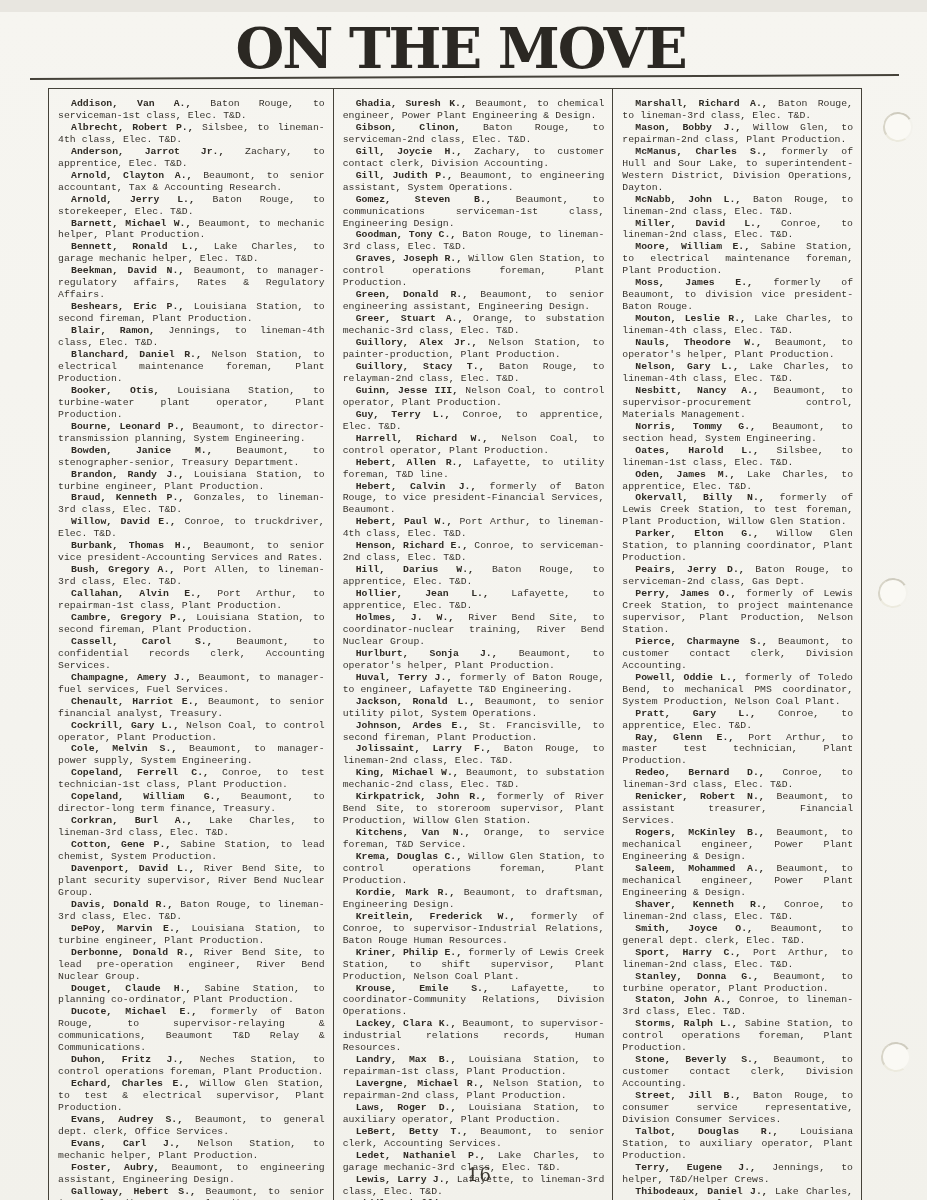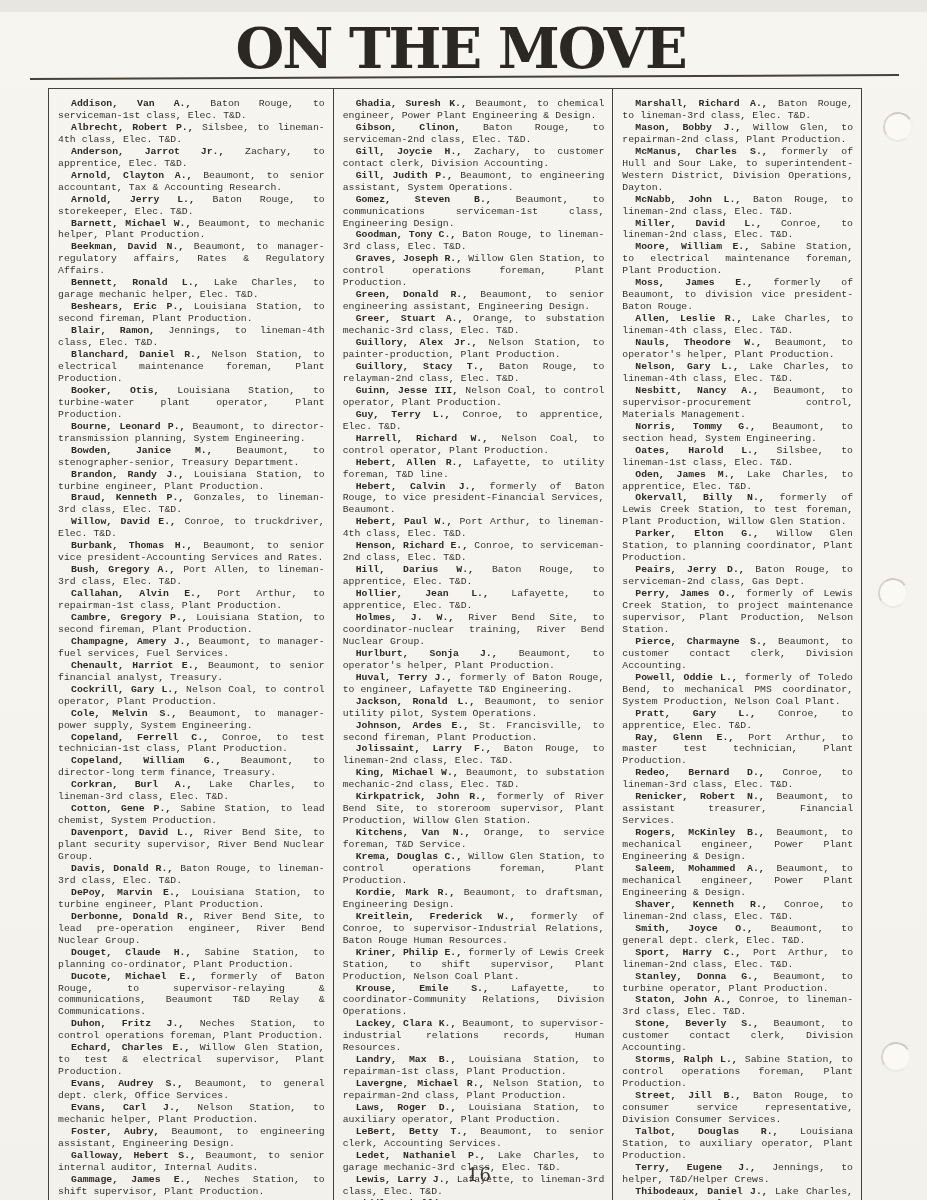--- a/index.html
+++ b/index.html
@@ -62,35 +62,36 @@
   </header>
 
   <main class="content-box">
     <section class="col col-1">
         <p class="entry"><b>Addison, Van A.,</b><span> Baton Rouge, to serviceman-1st class, Elec. T&amp;D.</span></p>
         <p class="entry"><b>Albrecht, Robert P.,</b><span> Silsbee, to lineman-4th class, Elec. T&amp;D.</span></p>
         <p class="entry"><b>Anderson, Jarrot Jr.,</b><span> Zachary, to apprentice, Elec. T&amp;D.</span></p>
         <p class="entry"><b>Arnold, Clayton A.,</b><span> Beaumont, to senior accountant, Tax &amp; Accounting Research.</span></p>
         <p class="entry"><b>Arnold, Jerry L.,</b><span> Baton Rouge, to storekeeper, Elec. T&amp;D.</span></p>
         <p class="entry"><b>Barnett, Michael W.,</b><span> Beaumont, to mechanic helper, Plant Production.</span></p>
+        <p class="entry"><b>Bennett, Ronald L.,</b><span> Lake Charles, to garage mechanic helper, Elec. T&amp;D.</span></p>
         <p class="entry"><b>Beekman, David N.,</b><span> Beaumont, to manager-regulatory affairs, Rates &amp; Regulatory Affairs.</span></p>
-        <p class="entry"><b>Bennett, Ronald L.,</b><span> Lake Charles, to garage mechanic helper, Elec. T&amp;D.</span></p>
         <p class="entry"><b>Beshears, Eric P.,</b><span> Louisiana Station, to second fireman, Plant Production.</span></p>
         <p class="entry"><b>Blair, Ramon,</b><span> Jennings, to lineman-4th class, Elec. T&amp;D.</span></p>
         <p class="entry"><b>Blanchard, Daniel R.,</b><span> Nelson Station, to electrical maintenance foreman, Plant Production.</span></p>
         <p class="entry"><b>Booker, Otis,</b><span> Louisiana Station, to turbine-water plant operator, Plant Production.</span></p>
         <p class="entry"><b>Bourne, Leonard P.,</b><span> Beaumont, to director-transmission planning, System Engineering.</span></p>
         <p class="entry"><b>Bowden, Janice M.,</b><span> Beaumont, to stenographer-senior, Treasury Department.</span></p>
         <p class="entry"><b>Brandon, Randy J.,</b><span> Louisiana Station, to turbine engineer, Plant Production.</span></p>
         <p class="entry"><b>Braud, Kenneth P.,</b><span> Gonzales, to lineman-3rd class, Elec. T&amp;D.</span></p>
         <p class="entry"><b>Willow, David E.,</b><span> Conroe, to truckdriver, Elec. T&amp;D.</span></p>
         <p class="entry"><b>Burbank, Thomas H.,</b><span> Beaumont, to senior vice president-Accounting Services and Rates.</span></p>
         <p class="entry"><b>Bush, Gregory A.,</b><span> Port Allen, to lineman-3rd class, Elec. T&amp;D.</span></p>
         <p class="entry"><b>Callahan, Alvin E.,</b><span> Port Arthur, to repairman-1st class, Plant Production.</span></p>
         <p class="entry"><b>Cambre, Gregory P.,</b><span> Louisiana Station, to second fireman, Plant Production.</span></p>
+        <p class="entry"><b>Cassell, Carol S.,</b><span> Beaumont, to confidential records clerk, Accounting Services.</span></p>
         <p class="entry"><b>Champagne, Amery J.,</b><span> Beaumont, to manager-fuel services, Fuel Services.</span></p>
         <p class="entry"><b>Chenault, Harriot E.,</b><span> Beaumont, to senior financial analyst, Treasury.</span></p>
         <p class="entry"><b>Cockrill, Gary L.,</b><span> Nelson Coal, to control operator, Plant Production.</span></p>
         <p class="entry"><b>Cole, Melvin S.,</b><span> Beaumont, to manager-power supply, System Engineering.</span></p>
         <p class="entry"><b>Copeland, Ferrell C.,</b><span> Conroe, to test technician-1st class, Plant Production.</span></p>
         <p class="entry"><b>Copeland, William G.,</b><span> Beaumont, to director-long term finance, Treasury.</span></p>
         <p class="entry"><b>Corkran, Burl A.,</b><span> Lake Charles, to lineman-3rd class, Elec. T&amp;D.</span></p>
         <p class="entry"><b>Cotton, Gene P.,</b><span> Sabine Station, to lead chemist, System Production.</span></p>
         <p class="entry"><b>Davenport, David L.,</b><span> River Bend Site, to plant security supervisor, River Bend Nuclear Group.</span></p>
         <p class="entry"><b>Davis, Donald R.,</b><span> Baton Rouge, to lineman-3rd class, Elec. T&amp;D.</span></p>
@@ -152,21 +153,21 @@
         <p class="entry"><b>Madden, Larry C.,</b><span> Lewis Creek Station, to control operations foreman, Plant Production.</span></p>
       </section>
     <section class="col col-3">
         <p class="entry"><b>Marshall, Richard A.,</b><span> Baton Rouge, to lineman-3rd class, Elec. T&amp;D.</span></p>
         <p class="entry"><b>Mason, Bobby J.,</b><span> Willow Glen, to repairman-2nd class, Plant Production.</span></p>
         <p class="entry"><b>McManus, Charles S.,</b><span> formerly of Hull and Sour Lake, to superintendent-Western District, Division Operations, Dayton.</span></p>
         <p class="entry"><b>McNabb, John L.,</b><span> Baton Rouge, to lineman-2nd class, Elec. T&amp;D.</span></p>
         <p class="entry"><b>Miller, David L.,</b><span> Conroe, to lineman-2nd class, Elec. T&amp;D.</span></p>
         <p class="entry"><b>Moore, William E.,</b><span> Sabine Station, to electrical maintenance foreman, Plant Production.</span></p>
         <p class="entry"><b>Moss, James E.,</b><span> formerly of Beaumont, to division vice president-Baton Rouge.</span></p>
-        <p class="entry"><b>Allen, Leslie R.,</b><span> Lake Charles, to lineman-4th class, Elec. T&amp;D.</span></p>
+        <p class="entry"><b>Mouton, Leslie R.,</b><span> Lake Charles, to lineman-4th class, Elec. T&amp;D.</span></p>
         <p class="entry"><b>Nauls, Theodore W.,</b><span> Beaumont, to operator's helper, Plant Production.</span></p>
         <p class="entry"><b>Nelson, Gary L.,</b><span> Lake Charles, to lineman-4th class, Elec. T&amp;D.</span></p>
         <p class="entry"><b>Nesbitt, Nancy A.,</b><span> Beaumont, to supervisor-procurement control, Materials Management.</span></p>
         <p class="entry"><b>Norris, Tommy G.,</b><span> Beaumont, to section head, System Engineering.</span></p>
         <p class="entry"><b>Oates, Harold L.,</b><span> Silsbee, to lineman-1st class, Elec. T&amp;D.</span></p>
         <p class="entry"><b>Oden, James M.,</b><span> Lake Charles, to apprentice, Elec. T&amp;D.</span></p>
         <p class="entry"><b>Okervall, Billy N.,</b><span> formerly of Lewis Creek Station, to test foreman, Plant Production, Willow Glen Station.</span></p>
         <p class="entry"><b>Parker, Elton G.,</b><span> Willow Glen Station, to planning coordinator, Plant Production.</span></p>
         <p class="entry"><b>Peairs, Jerry D.,</b><span> Baton Rouge, to serviceman-2nd class, Gas Dept.</span></p>
         <p class="entry"><b>Perry, James O.,</b><span> formerly of Lewis Creek Station, to project maintenance supervisor, Plant Production, Nelson Station.</span></p>
@@ -176,22 +177,22 @@
         <p class="entry"><b>Ray, Glenn E.,</b><span> Port Arthur, to master test technician, Plant Production.</span></p>
         <p class="entry"><b>Redeo, Bernard D.,</b><span> Conroe, to lineman-3rd class, Elec. T&amp;D.</span></p>
         <p class="entry"><b>Renicker, Robert N.,</b><span> Beaumont, to assistant treasurer, Financial Services.</span></p>
         <p class="entry"><b>Rogers, McKinley B.,</b><span> Beaumont, to mechanical engineer, Power Plant Engineering &amp; Design.</span></p>
         <p class="entry"><b>Saleem, Mohammed A.,</b><span> Beaumont, to mechanical engineer, Power Plant Engineering &amp; Design.</span></p>
         <p class="entry"><b>Shaver, Kenneth R.,</b><span> Conroe, to lineman-2nd class, Elec. T&amp;D.</span></p>
         <p class="entry"><b>Smith, Joyce O.,</b><span> Beaumont, to general dept. clerk, Elec. T&amp;D.</span></p>
         <p class="entry"><b>Sport, Harry C.,</b><span> Port Arthur, to lineman-2nd class, Elec. T&amp;D.</span></p>
         <p class="entry"><b>Stanley, Donna G.,</b><span> Beaumont, to turbine operator, Plant Production.</span></p>
         <p class="entry"><b>Staton, John A.,</b><span> Conroe, to lineman-3rd class, Elec. T&amp;D.</span></p>
+        <p class="entry"><b>Storms, Ralph L.,</b><span> Sabine Station, to control operations foreman, Plant Production.</span></p>
         <p class="entry"><b>Stone, Beverly S.,</b><span> Beaumont, to customer contact clerk, Division Accounting.</span></p>
-        <p class="entry"><b>Storms, Ralph L.,</b><span> Sabine Station, to control operations foreman, Plant Production.</span></p>
         <p class="entry"><b>Street, Jill B.,</b><span> Baton Rouge, to consumer service representative, Division Consumer Services.</span></p>
         <p class="entry"><b>Talbot, Douglas R.,</b><span> Louisiana Station, to auxiliary operator, Plant Production.</span></p>
         <p class="entry"><b>Terry, Eugene J.,</b><span> Jennings, to helper, T&amp;D/Helper Crews.</span></p>
         <p class="entry"><b>Thibodeaux, Daniel J.,</b><span> Lake Charles, to apprentice, Elec. T&amp;D.</span></p>
         <p class="entry"><b>Thompson, Theresa S.,</b><span> Conroe, to engineering helper, Elec. T&amp;D.</span></p>
         <p class="entry"><b>Thompson, Yvonne Y.,</b><span> formerly of Lake Charles, accountant, to Baton Rouge Division Accounting.</span></p>
       </section>
   </main>
 
   <footer>

